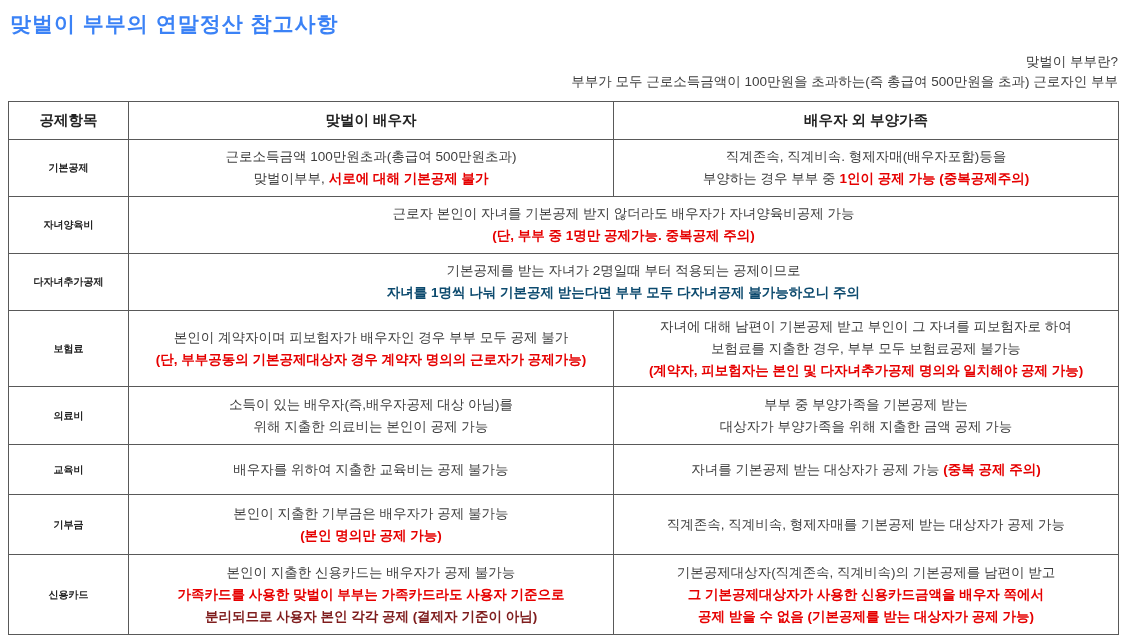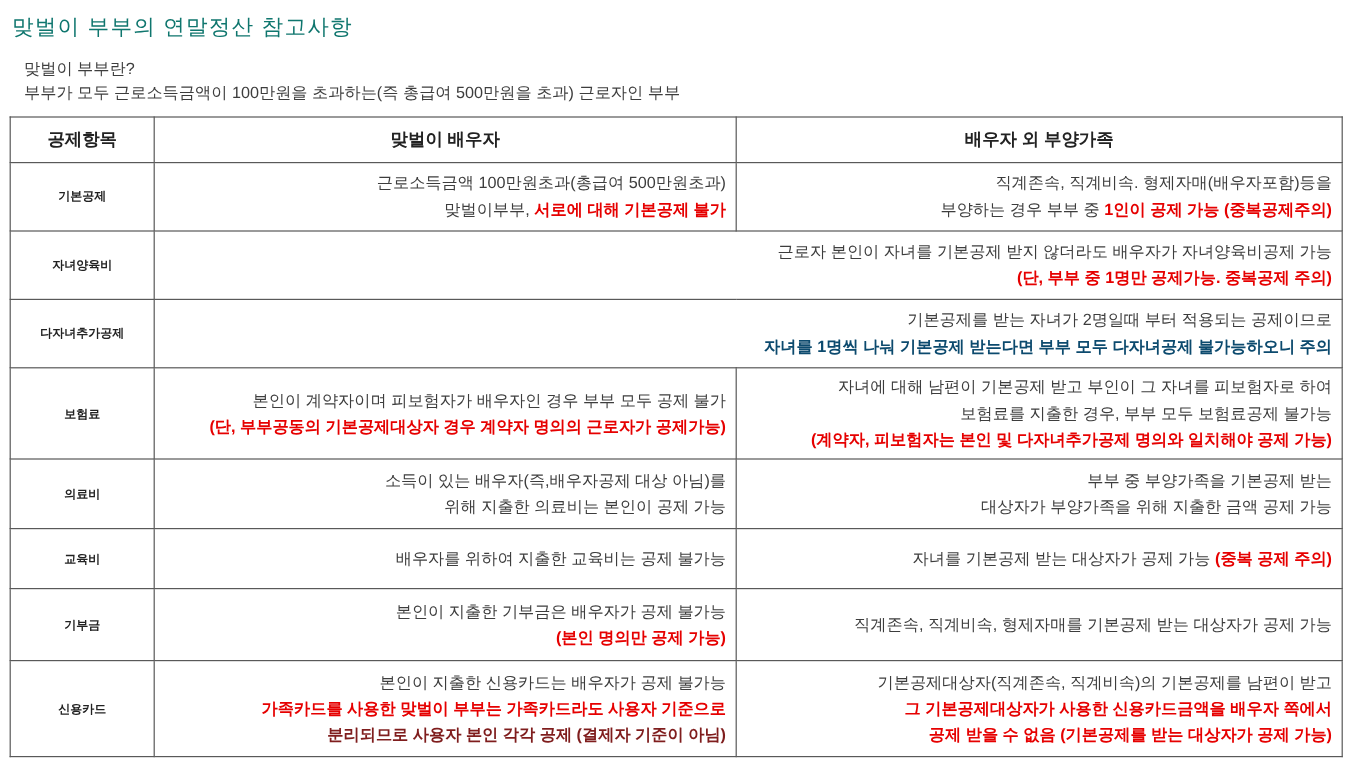--- a/index.html
+++ b/index.html
@@ -4,45 +4,45 @@
 <style>
   html,body{margin:0;padding:0;background:#ffffff;}
   body{
     width:1122px;height:642px;
     font-family:"Liberation Sans","DejaVu Sans",sans-serif;
     color:#3d3d3d;
     -webkit-font-smoothing:antialiased;
   }
   .page{padding:6px 4px 0 8px;}
   .title{
-    font-size:18px;font-weight:normal;color:#0f766e;
+    font-size:21px;font-weight:bold;color:#3b82f6;
     letter-spacing:1px;margin:4px 0 14px 2px;
   }
-  .subtitle{font-size:13.5px;line-height:20px;color:#3d3d3d;margin-left:12px;}
+  .subtitle{font-size:13.5px;line-height:20px;color:#3d3d3d;margin-left:0;text-align:right;}
   .doc-table{
     border-collapse:collapse;
     margin-top:9px;
     width:1110px;
     table-layout:fixed;
   }
   .doc-table td,.doc-table th{
     border:1px solid #595959;
     vertical-align:middle;
     padding:4px 8px;
     box-sizing:border-box;
   }
   .doc-table th{
     font-size:14.5px;font-weight:bold;color:#222;
     text-align:center;height:38px;padding:2px;
   }
   .item-cell{
     font-size:10px;font-weight:bold;color:#222;
     text-align:center;
   }
-  .content-cell{font-size:13.5px;color:#3d3d3d;text-align:right;}
+  .content-cell{font-size:13.5px;color:#3d3d3d;text-align:center;}
   .line{line-height:22px;white-space:nowrap;}
   .hl{font-weight:bold;}
   
   tbody tr:nth-child(1){height:57px;}
   tbody tr:nth-child(2){height:57px;}
   tbody tr:nth-child(3){height:57px;}
   tbody tr:nth-child(4){height:76px;}
   tbody tr:nth-child(5){height:58px;}
   tbody tr:nth-child(6){height:50px;}
   tbody tr:nth-child(7){height:60px;}

